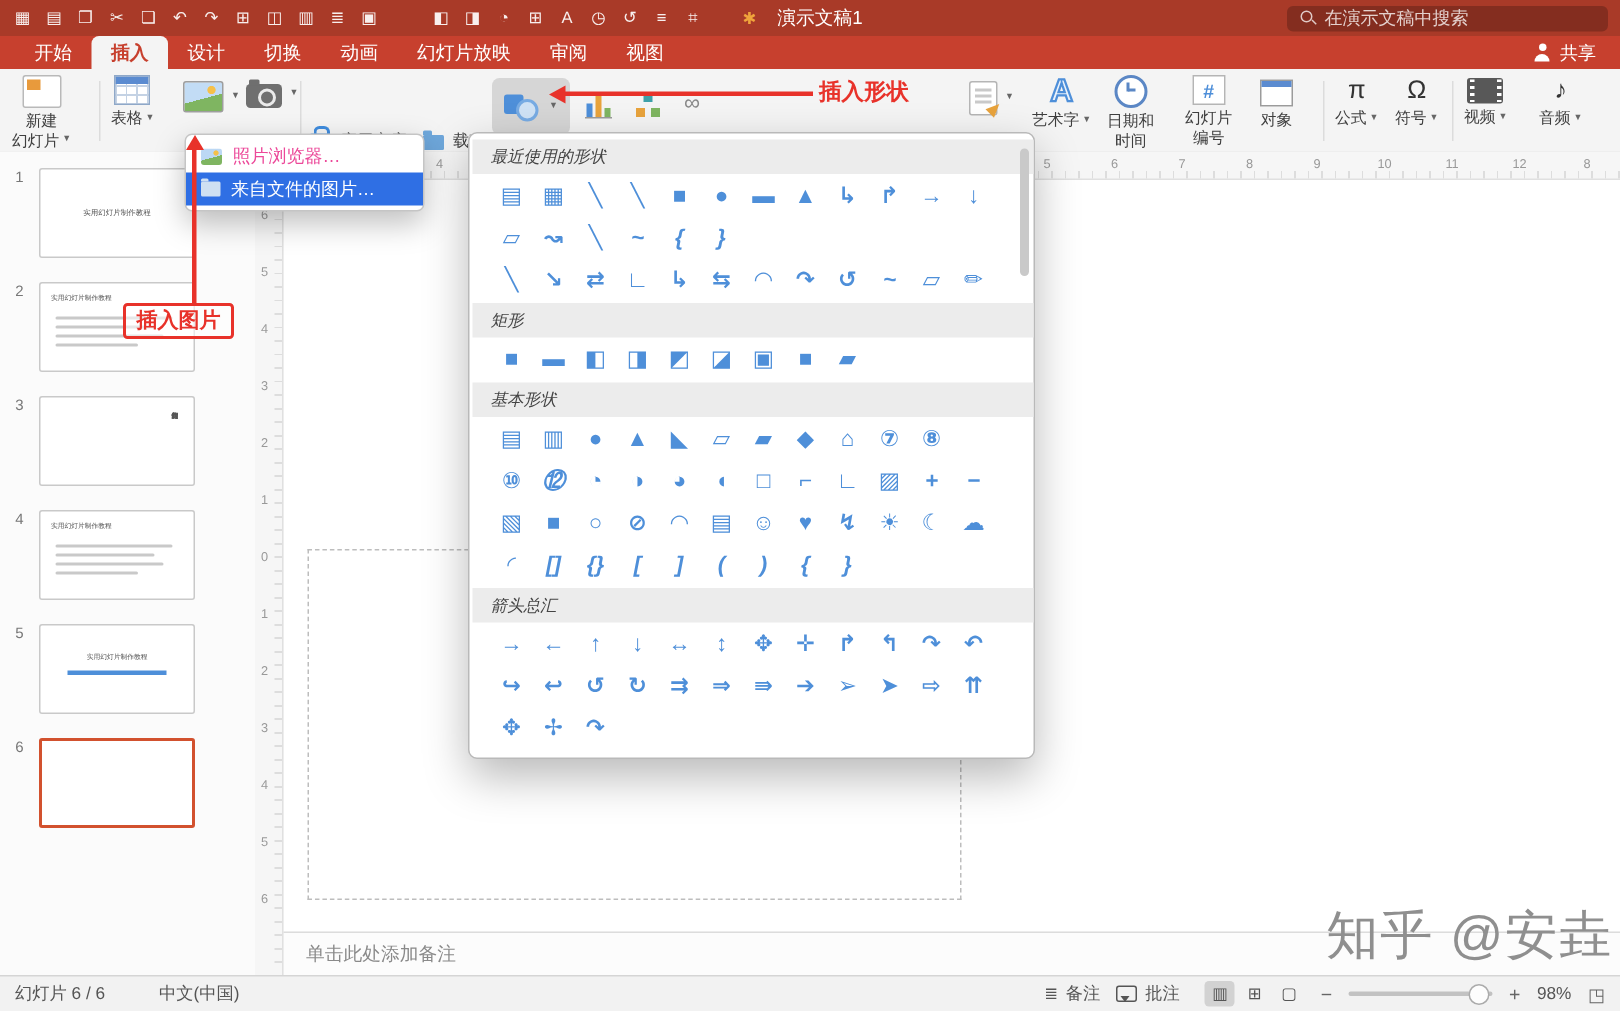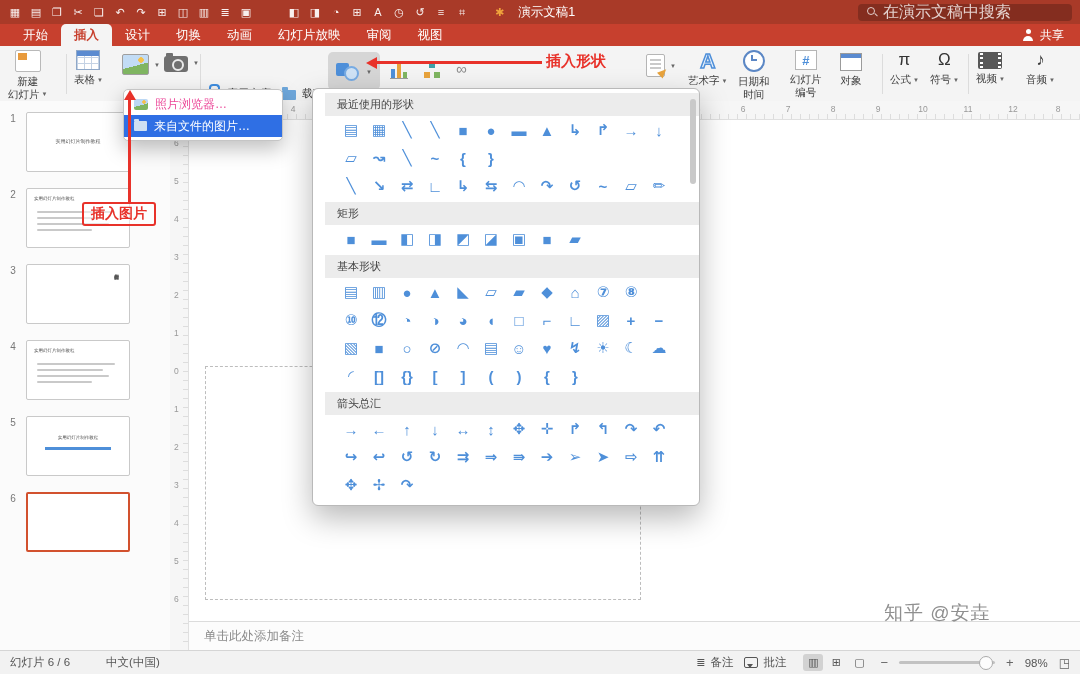--- a/index.html
+++ b/index.html
@@ -7,21 +7,21 @@
        font-family:"Liberation Sans","DejaVu Sans",sans-serif;-webkit-font-smoothing:antialiased;}
   #screen{position:absolute;inset:0;}
 
   
   #menubar{position:absolute;left:0;top:0;right:0;height:24px;background:#A93A28;display:flex;align-items:center;padding:0 8px;color:#fff;}
   .mb-group{display:flex;gap:7px;align-items:center;}
   #mb-g2{margin-left:34px;}
   .mb-icon{font-size:11px;line-height:24px;opacity:.92;width:14px;text-align:center;}
   .mb-spinner{color:#F0A43C;font-size:11px;margin-left:26px;}
   .mb-title{font-size:12.5px;margin-left:14px;white-space:nowrap;}
-  .mb-search{margin-left:auto;background:rgba(0,0,0,.22);border-radius:4px;height:17px;display:flex;align-items:center;gap:6px;padding:0 9px;width:196px;color:rgba(255,255,255,.78);font-size:16px;white-space:nowrap;}
+  .mb-search{margin-left:auto;background:rgba(0,0,0,.22);border-radius:4px;height:17px;display:flex;align-items:center;gap:6px;padding:0 9px;width:196px;color:rgba(255,255,255,.78);font-size:12px;white-space:nowrap;}
   .mag{position:relative;width:10px;height:10px;display:inline-block;flex:0 0 auto;}
   .mag::before{content:"";position:absolute;left:0;top:0;width:6px;height:6px;border:1.3px solid rgba(255,255,255,.75);border-radius:50%;}
   .mag::after{content:"";position:absolute;left:7px;top:7px;width:3.5px;height:1.4px;background:rgba(255,255,255,.75);transform:rotate(45deg);}
 
   
   #tabrow{position:absolute;left:0;top:24px;right:0;height:22px;background:#C7402E;display:flex;align-items:stretch;padding-left:10px;color:#fff;font-size:12.5px;}
   .tab{padding:0 13px;display:flex;align-items:center;cursor:default;white-space:nowrap;}
   .tab.active{background:#F4F4F4;color:#C7402E;border-radius:5px 5px 0 0;font-weight:bold;}
   #share{margin-left:auto;margin-right:16px;display:flex;align-items:center;gap:6px;font-size:12px;}
   .person-icon{position:relative;width:12px;height:12px;display:inline-block;}
@@ -66,21 +66,21 @@
   .icon-clock::after{content:"";position:absolute;left:7px;top:7px;width:5px;height:2px;background:#5B87C5;}
   .icon-hash{width:20px;height:18px;border:1px solid #B5B5B5;background:#fff;display:flex;align-items:center;justify-content:center;font-size:13px;font-weight:bold;color:#4E8FD9;}
   .icon-object{width:20px;height:16px;border:1px solid #9B9B9B;background:#fff;position:relative;margin-top:3px;}
   .icon-object::before{content:"";position:absolute;left:0;top:0;right:0;height:4px;background:#5B8BD0;}
   .glyph-icon{font-size:17px;color:#333;line-height:20px;}
   .icon-film{width:24px;height:17px;background:#585858;border-radius:2px;position:relative;margin-top:2px;}
   .icon-film::before,.icon-film::after{content:"";position:absolute;top:1px;bottom:1px;width:3px;background-image:repeating-linear-gradient(to bottom,#fff 0 2px,transparent 2px 4.5px);}
   .icon-film::before{left:1.5px;} .icon-film::after{right:1.5px;}
 
   
-  #shapes-panel{position:absolute;left:312px;top:88px;width:374px;background:#FFF;border:1px solid #B9B9B9;border-radius:6px;box-shadow:0 12px 30px rgba(0,0,0,.28);z-index:50;padding:2px 0 6px 12px;}
+  #shapes-panel{position:absolute;left:312px;top:88px;width:374px;background:#FFF;border:1px solid #B9B9B9;border-radius:6px;box-shadow:0 12px 30px rgba(0,0,0,.28);z-index:50;padding:2px 0 6px 2px;font-style:italic;}
   #shapes-panel::after{content:"";position:absolute;right:3px;top:10px;width:6px;height:85px;background:#C9C9C9;border-radius:4px;}
   .sec-h{font-size:11px;color:#444;background:#ECECEC;padding:4px 12px;margin-top:2px;}
   .srow{display:flex;padding:2px 0 2px 12px;}
   .scell{width:28px;height:24px;display:flex;align-items:center;justify-content:center;color:#4E8FD9;font-size:15px;font-weight:600;cursor:default;}
 
   
   #pic-menu{position:absolute;left:123px;top:89px;width:158px;background:#FFF;border:1px solid #C5C5C5;border-radius:5px;box-shadow:0 8px 20px rgba(0,0,0,.25);z-index:55;padding:3px 0;}
   .mitem{display:flex;align-items:center;gap:7px;height:22px;padding:0 10px;font-size:12px;color:#ec4899;white-space:nowrap;}
   .mitem.sel{background:#2F6FE4;color:#fff;}
   .icon-photos{width:14px;height:11px;border-radius:2px;background:radial-gradient(circle at 10px 3px,#F5C04A 0 1.5px,transparent 2px),linear-gradient(165deg,#BCD8F4 0 55%,#7FB561 55%);flex:0 0 auto;}
@@ -113,21 +113,21 @@
 
   
   #hruler{position:absolute;left:170px;top:101px;right:0;height:18px;background:#F6F6F6;border-bottom:1px solid #E0E0E0;z-index:2;background-image:repeating-linear-gradient(to right,#DDD 0 1px,transparent 1px 9px);background-size:100% 5px;background-position:0 100%;background-repeat:no-repeat;}
   .rnum{position:absolute;top:3px;font-size:8.5px;color:#999;transform:translateX(-50%);}
   #vruler{position:absolute;left:170px;top:119px;width:18px;bottom:24px;background:#F6F6F6;border-right:1px solid #E0E0E0;z-index:2;background-image:repeating-linear-gradient(to bottom,#DDD 0 1px,transparent 1px 9px);background-size:5px 100%;background-position:100% 0;background-repeat:no-repeat;}
   .rnum-v{position:absolute;left:4px;font-size:8.5px;color:#999;}
   #slide-area{position:absolute;left:188px;top:119px;right:0;bottom:24px;background:#EDEDED;}
   #slide{position:absolute;left:0;top:0;right:0;height:503px;background:#fff;}
   #placeholder-dash{position:absolute;left:17px;top:247px;width:434px;height:232px;border:1.5px dashed #BDBDBD;}
   #notes{position:absolute;left:0;right:0;bottom:0;height:28px;background:#FCFCFC;border-top:1px solid #DCDCDC;display:flex;align-items:center;padding-left:16px;font-size:12.5px;color:#8A8A8A;}
-  #watermark{position:absolute;left:884px;top:600px;font-size:19px;color:#8F8F8F;z-index:5;letter-spacing:1px;white-space:nowrap;}
+  #watermark{position:absolute;left:884px;top:600px;font-size:35px;color:#8F8F8F;z-index:5;letter-spacing:1px;white-space:nowrap;}
 
   
   #statusbar{position:absolute;left:0;right:0;bottom:0;height:24px;background:#F2F2F2;border-top:1px solid #D5D5D5;display:flex;align-items:center;font-size:11.5px;color:#555;padding:0 10px;box-sizing:border-box;}
   #sb-lang{margin-left:36px;}
   #sb-right{margin-left:auto;display:flex;align-items:center;gap:11px;}
   .sb-item{display:flex;align-items:center;gap:5px;}
   .notes-glyph{font-size:11px;color:#555;}
   .bubble{width:12px;height:9px;border:1.2px solid #555;border-radius:2px;position:relative;display:inline-block;}
   .bubble::after{content:"";position:absolute;left:2px;bottom:-4px;border:3px solid transparent;border-top:4px solid #555;}
   #viewbtns{display:flex;gap:3px;margin-left:6px;}

